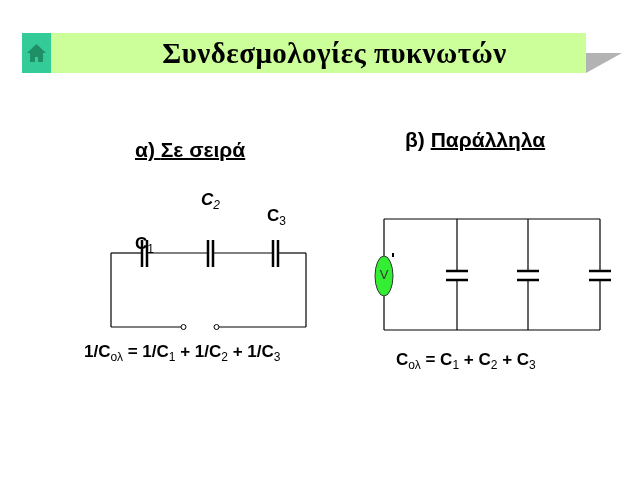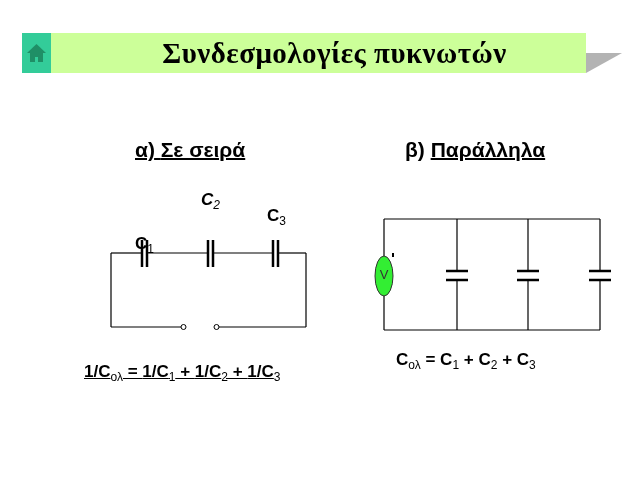--- a/index.html
+++ b/index.html
@@ -24,21 +24,21 @@
       font-family: Liberation Serif, serif; font-weight: bold; font-size: 29px;
       letter-spacing: 0.5px;
       margin-left: 16px;
     }
 
     
     .heading {
       position: absolute; font-weight: bold; font-size: 21px; white-space: nowrap;
     }
     .heading.a { left: 135px; top: 138px; text-decoration: underline; text-decoration-thickness: 2px; text-align: right; }
-    .heading.b { left: 405px; top: 138px; }
+    .heading.b { left: 405px; top: 128px; }
     .heading.b .u { text-decoration: underline; text-decoration-thickness: 2px; }
 
     .label {
       position: absolute; font-weight: bold; font-size: 17px; white-space: nowrap;
     }
     .label sub { font-size: 12px; font-weight: normal; vertical-align: -4px; }
 
     .formula {
       position: absolute; font-weight: bold; font-size: 17px; white-space: nowrap;
     }
@@ -90,21 +90,21 @@
     <line x1="147" y1="240" x2="147" y2="267"></line>
     <line x1="208" y1="240" x2="208" y2="267"></line>
     <line x1="213" y1="240" x2="213" y2="267"></line>
     <line x1="273" y1="240" x2="273" y2="267"></line>
     <line x1="278" y1="240" x2="278" y2="267"></line>
   </g>
   <circle cx="183.5" cy="327" r="2.5" fill="#fff" stroke="#000" stroke-width="1"></circle>
   <circle cx="216.5" cy="327" r="2.5" fill="#fff" stroke="#000" stroke-width="1"></circle>
 </svg>
 
-<div class="formula" style="left:84px; top:362px;text-decoration:underline;"><span>1/C</span><sub>ολ</sub><span style="white-space:pre"> = </span><span>1/C</span><sub>1</sub><span style="white-space:pre"> + </span><span>1/C</span><sub>2</sub><span class="plus2" style="white-space:pre"> + </span><span>1/C</span><sub>3</sub></div>
+<div class="formula" style="left:84px; top:342px;"><span>1/C</span><sub>ολ</sub><span style="white-space:pre"> = </span><span>1/C</span><sub>1</sub><span style="white-space:pre"> + </span><span>1/C</span><sub>2</sub><span class="plus2" style="white-space:pre"> + </span><span>1/C</span><sub>3</sub></div>
 
 <div class="heading b">
   <span>β)</span>
   <span class="u">Παράλληλα</span>
 </div>
 
 <svg width="640" height="480">
   <g stroke="#000" fill="none" stroke-width="1.2">
     <line x1="384" y1="219" x2="600" y2="219"></line>
     <line x1="384" y1="330" x2="600" y2="330"></line>

